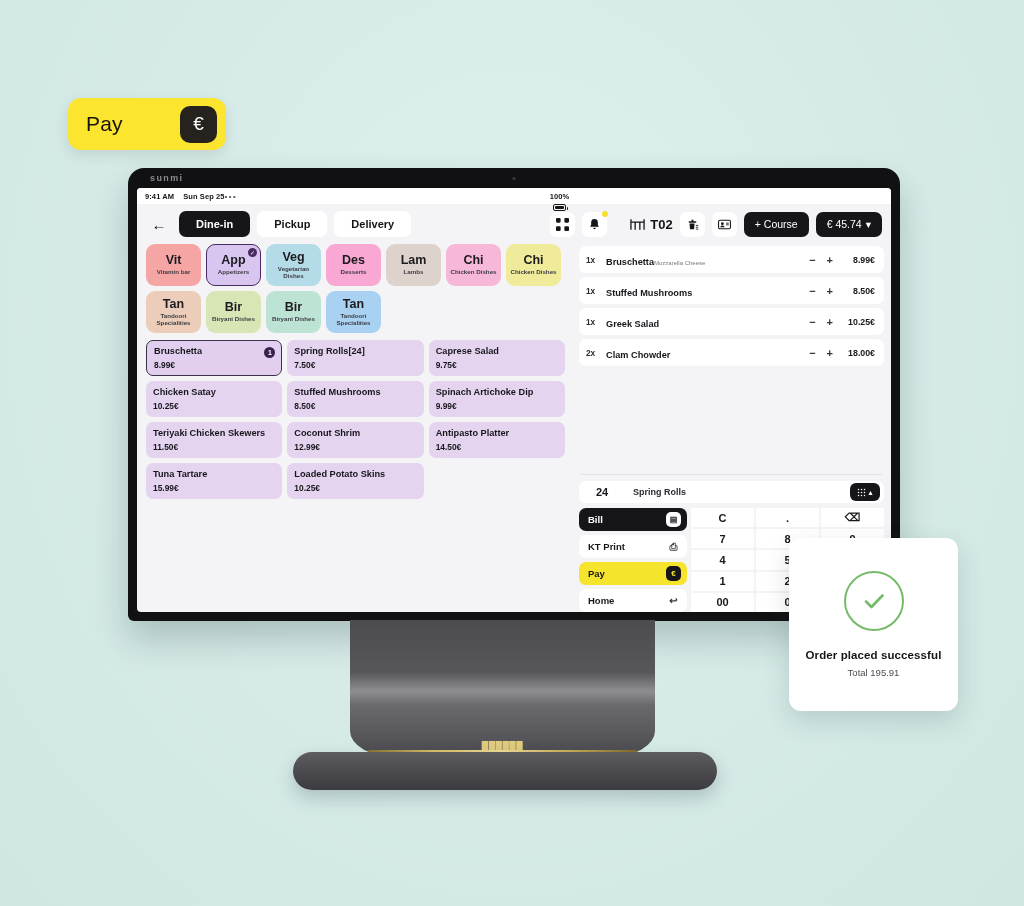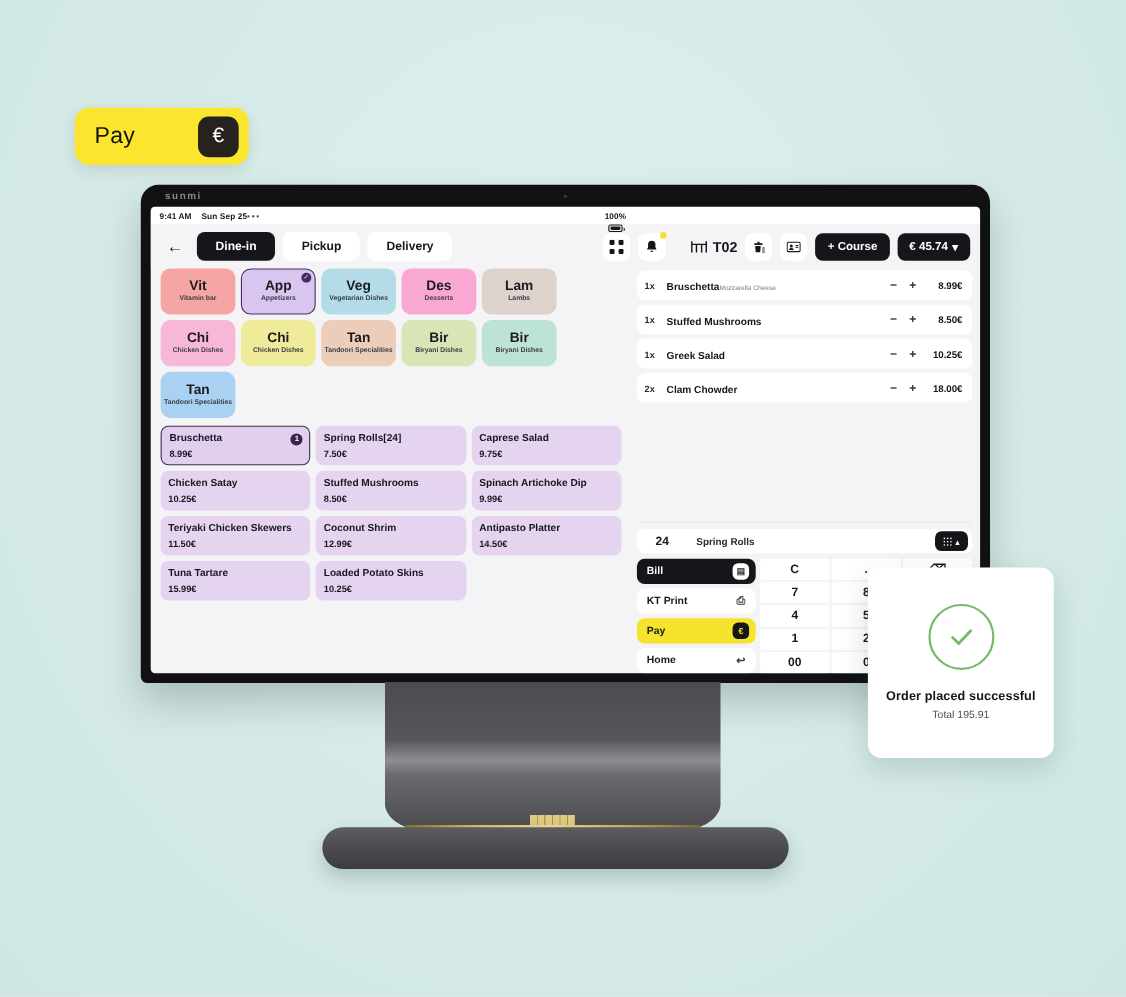--- a/index.html
+++ b/index.html
@@ -80,32 +80,32 @@
   }
   .tb-icon svg { width: 13px; height: 13px; }
   .dot-badge { position:absolute; right:-1px; top:-1px; width:6px; height:6px;
                border-radius:50%; background:#f5e02c; }
   .spacer-sm { width: 9px; }
   .table-tag { display:flex; align-items:center; gap:5px; font-size:13px; font-weight:800; color:#15151a; }
   .table-tag svg { width: 15px; height: 13px; }
   .pill {
     height: 25px; border-radius: 7px; background:#16161a; color:#fff;
     display:flex; align-items:center; gap:4px; padding: 0 11px;
-    font-size: 10.5px; font-weight: 700;
+    font-size: 10.5px; font-weight: 400;
   }
 
   
   .content { flex: 1; display: flex; min-height: 0; }
   .left { width: 436px; display: flex; flex-direction: column; padding: 0 8px 0 9px; }
   .right { flex: 1; display: flex; flex-direction: column; padding: 0 7px 0 6px; min-width:0; }
 
   
   .cats { display: flex; flex-wrap: wrap; gap: 5px; padding-bottom: 6px; }
   .cat {
-    width: 68px; height: 42px; border-radius: 9px;
+    width: 55px; height: 42px; border-radius: 9px;
     display: flex; flex-direction: column; align-items: center; justify-content: center;
     text-align: center; position: relative; padding: 0 3px;
   }
   .cat .ab { font-size: 12.5px; font-weight: 800; color: #1b1b20; line-height: 1.05; }
   .cat .full { font-size: 6.2px; font-weight: 600; color: #3c3c44; line-height: 1.12; margin-top: 2px; }
   .cat.selected { border: 1.4px solid #4a2a63; }
   .cat .check {
     position:absolute; right:3px; top:2.5px; width:9px; height:9px; border-radius:50%;
     background:#4a2a63; color:#fff; font-size:6px; display:flex; align-items:center; justify-content:center;
   }
@@ -193,21 +193,21 @@
   }
   .base {
     position:absolute; left: 293px; top: 752px; width: 424px; height: 38px;
     background: linear-gradient(180deg,#5d5d61 0%, #4a4a4e 55%, #3c3c40 100%);
     border-radius: 19px;
     box-shadow: 0 8px 18px rgba(30,55,55,.22);
   }
 
   
   .toast {
-    position: absolute; left: 789px; top: 516px; width: 169px; height: 173px;
+    position: absolute; left: 789px; top: 538px; width: 169px; height: 173px;
     background:#fff; border-radius: 12px;
     box-shadow: 0 10px 26px rgba(25,55,55,.16);
     display:flex; flex-direction: column; align-items:center; justify-content:center;
     padding: 10px;
   }
   .toast .ring {
     width: 60px; height: 60px; border-radius: 50%; border: 2.6px solid #76ba6a;
     display:flex; align-items:center; justify-content:center; margin-bottom: 18px;
   }
   .toast .ring svg { width: 30px; height: 30px; }

